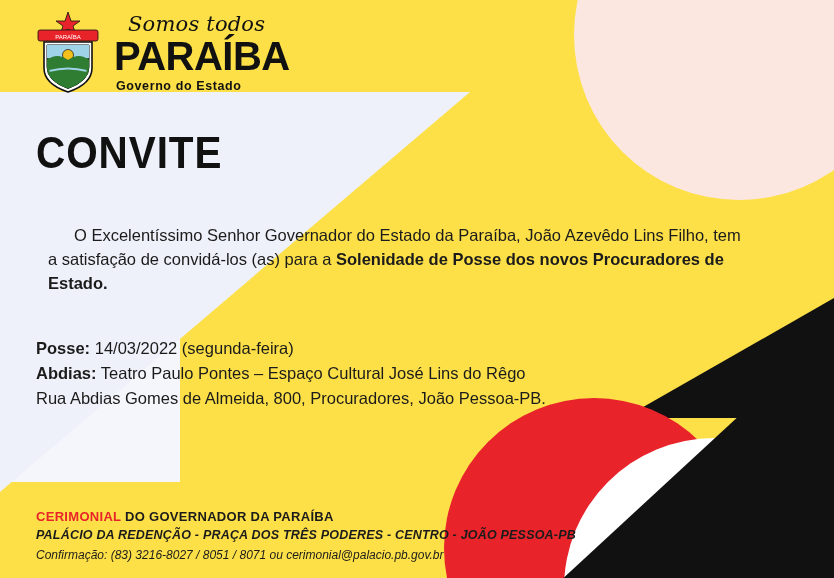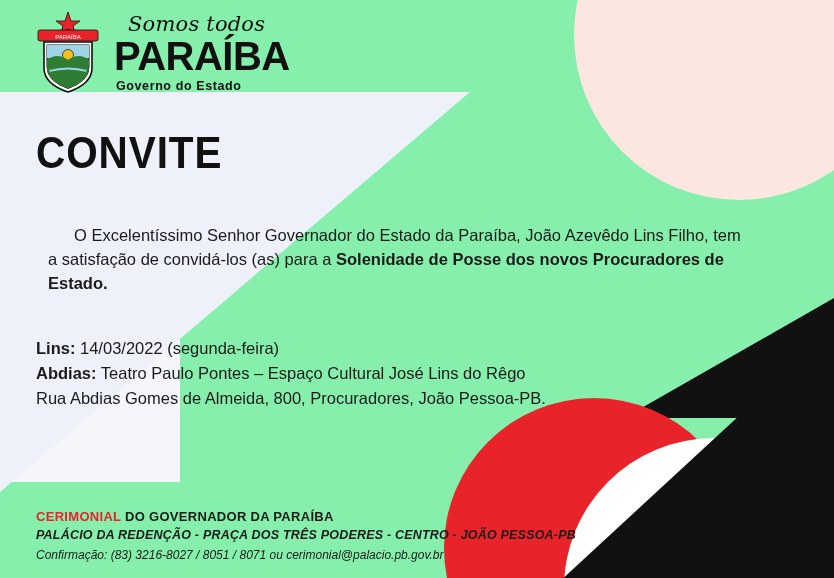--- a/index.html
+++ b/index.html
@@ -10,21 +10,21 @@
     width: 834px;
     height: 578px;
     font-family: "Liberation Sans", sans-serif;
     background: #ffffff;
     overflow: hidden;
   }
   .page {
     position: relative;
     width: 834px;
     height: 578px;
-    background: #86efac;
+    background: #fde047;
     overflow: hidden;
   }
 
   
   .bg-layer { position: absolute; inset: 0; overflow: hidden; }
 
   
   .shape-peach-circle {
     position: absolute;
     right: -70px;
@@ -255,21 +255,21 @@
 
   <div class="content">
     <h1 class="title">CONVITE</h1>
 
     <p class="body-text">
       <span class="indent"></span><span>O Excelentíssimo Senhor Governador do Estado da Paraíba, João Azevêdo Lins Filho, tem a satisfação de convidá-los (as) para a </span><b>Solenidade de Posse dos novos Procuradores de Estado.</b>
     </p>
 
     <div class="details">
       <div>
-        <span class="label">Lins:</span>
+        <span class="label">Posse:</span>
         <span>14/03/2022 (segunda-feira)</span>
       </div>
       <div>
         <span class="label">Abdias:</span>
         <span>Teatro Paulo Pontes – Espaço Cultural José Lins do Rêgo</span>
       </div>
       <div>Rua Abdias Gomes de Almeida, 800, Procuradores, João Pessoa-PB.</div>
     </div>
   </div>
 

